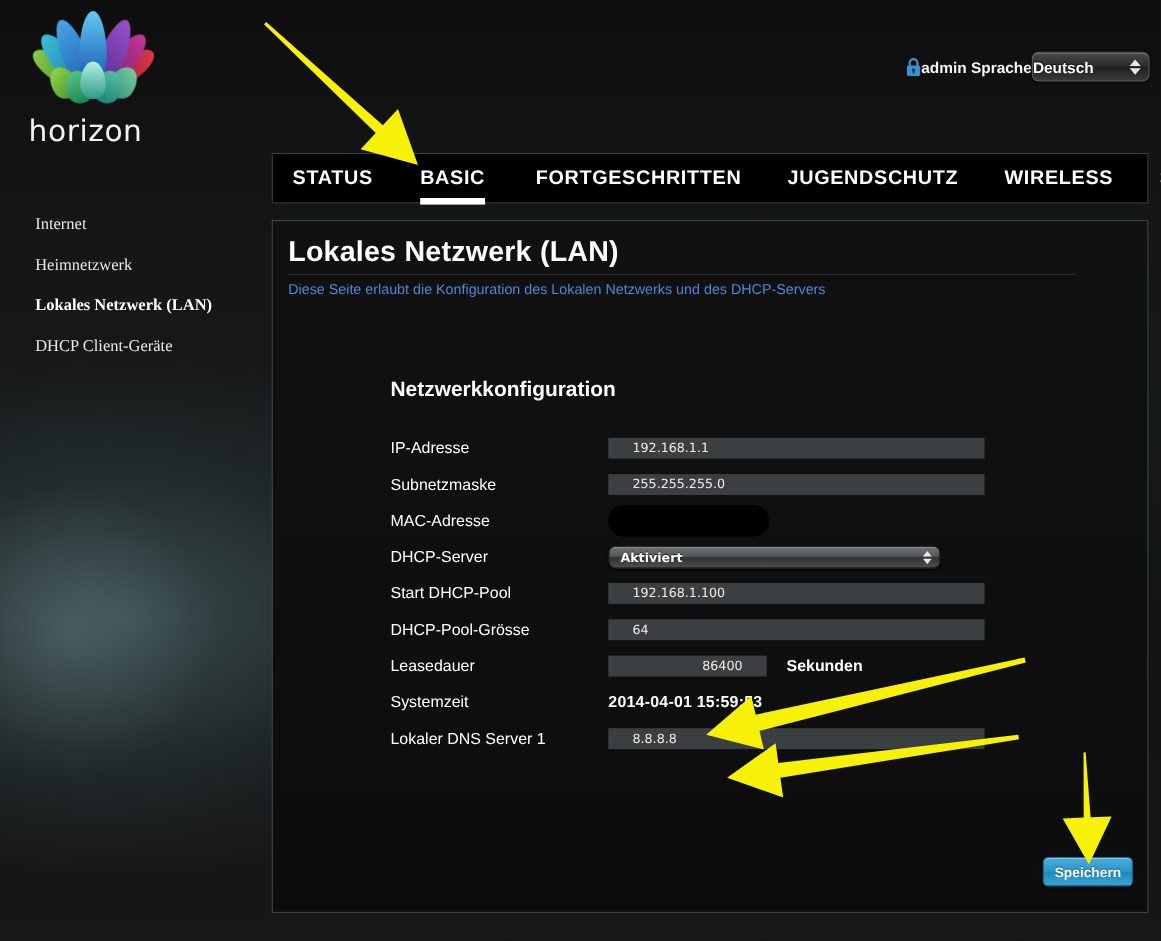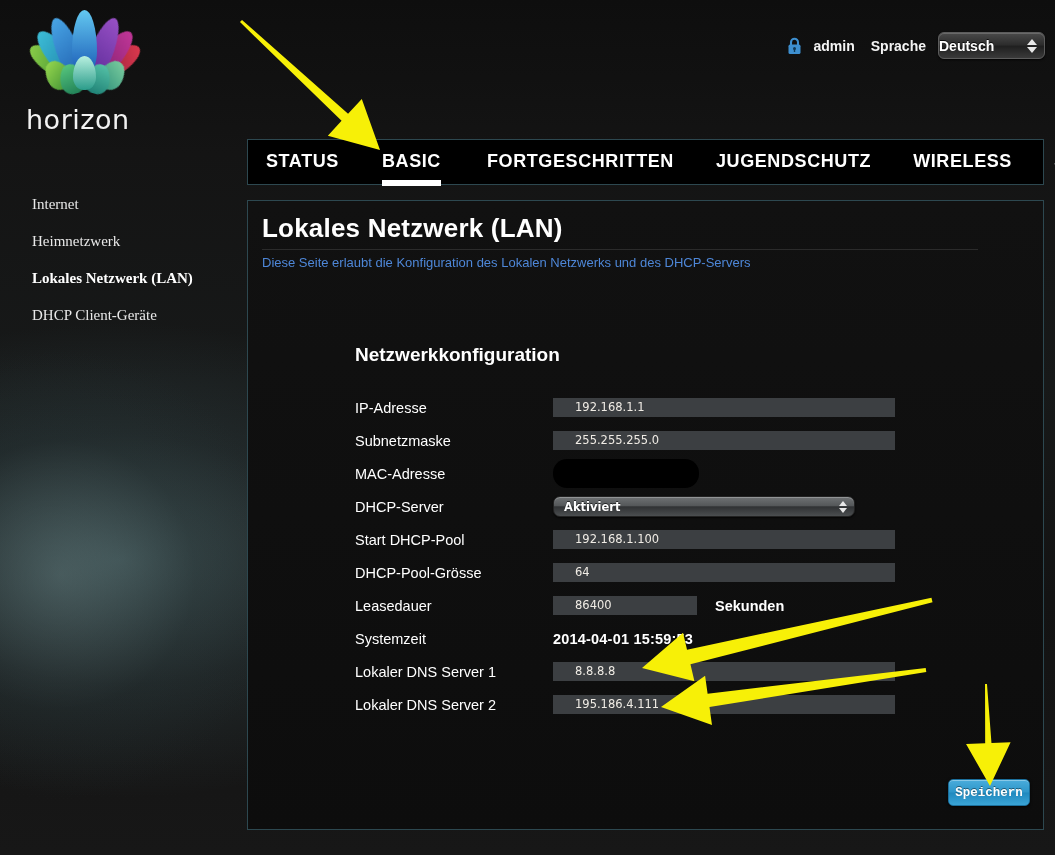--- a/index.html
+++ b/index.html
@@ -49,22 +49,22 @@
     font-size: 27px;
     letter-spacing: 0.5px;
     color: #f2f2f2;
     margin-top: 4px;
     margin-left: 4px;
     font-weight: 400;
   }
 
   
   #userbar {
-    position: absolute; right: 10px; top: 32px;
-    display: flex; align-items: center; gap: 12px;
+    position: absolute; right: 10px; top: 47px;
+    display: flex; align-items: center; gap: 0;
   }
   #lock-icon { width: 15px; height: 18px; display: block; }
   .userbar-text {
     font-size: 14px; font-weight: bold; color: #f4f4f4;
     font-family: "Liberation Sans", sans-serif;
   }
   .lang-select {
     width: 105px; height: 25px;
     border-radius: 6px;
     background: linear-gradient(180deg, #4a4a4a 0%, #2d2d2d 46%, #202020 54%, #3a3a3a 100%);
@@ -166,21 +166,21 @@
     background: #3c3f42;
     color: #f0ece5;
     font-family: "DejaVu Sans", sans-serif;
     font-size: 11.5px;
     padding: 0 22px;
     box-sizing: content-box;
     width: 298px;
     cursor: text;
     white-space: nowrap; overflow: hidden;
   }
-  .finput.short { width: 100px; }
+  .finput.short { width: 100px; text-align: right; }
   .fstatic {
     font-size: 14.5px; color: #ffffff; font-weight: bold;
     letter-spacing: 0.2px;
   }
   .funit {
     font-size: 14.5px; color: #ffffff; font-weight: bold;
     margin-left: 18px;
   }
   .fselect {
     width: 300px; height: 19px;
@@ -213,21 +213,20 @@
     border-radius: 5px;
     background: linear-gradient(180deg, #4aacdb 0%, #2e96c9 48%, #2089bf 52%, #3aa4d6 100%);
     border: 1px solid #1b6f9c;
     box-shadow: inset 0 1px 0 rgba(255,255,255,0.35), 0 1px 3px rgba(0,0,0,0.8);
     display: flex; align-items: center; justify-content: center;
     cursor: pointer;
   }
   #save-button span {
     font-size: 12.5px; font-weight: bold; color: #ffffff;
     text-shadow: 0 -1px 0 rgba(0,0,0,0.45);
-    font-family: Liberation Mono, monospace;
   }
 
   
   #arrows {
     position: absolute; inset: 0;
     pointer-events: none;
   }
 </style>
 </head>
 <body>
@@ -332,24 +331,20 @@
         <div class="funit">Sekunden</div>
       </div>
       <div class="frow">
         <div class="flabel">Systemzeit</div>
         <div class="fstatic">2014-04-01 15:59:53</div>
       </div>
       <div class="frow">
         <div class="flabel">Lokaler DNS Server 1</div>
         <div class="finput">8.8.8.8</div>
       </div>
-      <div class="frow">
-        <div class="flabel">Lokaler DNS Server 2</div>
-        <div class="finput">195.186.4.111</div>
-      </div>
     </div>
   <div id="save-button">
     <span>Speichern</span>
   </div>
 </div>
 
 <svg id="arrows" width="1055" height="855" viewBox="0 0 1055 855">
     <polygon points="189.63649437806006,0 141.63649437806006,-24.96 141.63649437806006,-4.778839658327113 0,-1.486750115923991 0,1.486750115923991 141.63649437806006,4.778839658327113 141.63649437806006,24.96" fill="#f7f007" transform="translate(241,21) rotate(42.86308914624275)"></polygon>
     <polygon points="297.8657415682442,0 249.86574156824418,-24.96 249.86574156824418,-7.506216687519753 0,-2.3352674138950342 0,2.3352674138950342 249.86574156824418,7.506216687519753 249.86574156824418,24.96" fill="#f7f007" transform="translate(932,600) rotate(166.80353680778154)"></polygon>
     <polygon points="267.5705514439136,0 219.5705514439136,-24.96 219.5705514439136,-6.742777896386623 0,-2.097753123320283 0,2.097753123320283 219.5705514439136,6.742777896386623 219.5705514439136,24.96" fill="#f7f007" transform="translate(926,670) rotate(172.05159612610828)"></polygon>

